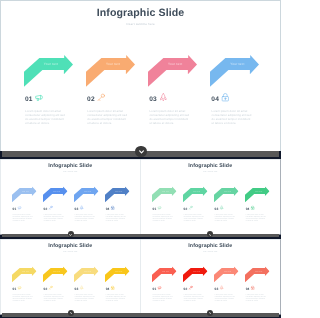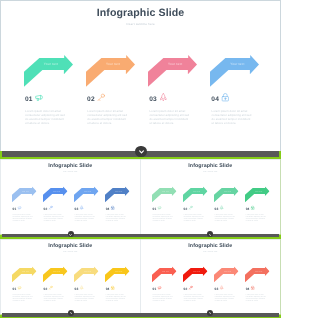--- a/index.html
+++ b/index.html
@@ -1,19 +1,19 @@
 <!DOCTYPE html>
 <html><head>
 <meta charset="utf-8">
 <style>
   html,body{margin:0;padding:0;}
   body{width:281px;height:318px;overflow:hidden;background:#ffffff;
        font-family:"Liberation Sans",sans-serif;-webkit-font-smoothing:antialiased;
        text-rendering:geometricPrecision;}
-  .page{position:relative;width:281px;height:318px;background:#84cc16;overflow:hidden;}
+  .page{position:relative;width:281px;height:318px;background:#0f172a;overflow:hidden;}
 
   
   .slide{position:absolute;width:281px;height:151px;background:#fff;
          transform-origin:0 0;}
   .slide-frame{position:absolute;left:0;top:0;right:0;bottom:0;
         border-left:1px solid #ccd7dd;border-top:1px solid #ccd7dd;border-right:1px solid #ccd7dd;
         pointer-events:none;}
   .slide-title{position:absolute;left:0;top:7px;width:281px;text-align:center;
               font-size:10.6px;font-weight:bold;color:#3f4d5b;letter-spacing:.1px;}
   .slide-sub{position:absolute;left:0;top:22.4px;width:281px;text-align:center;

